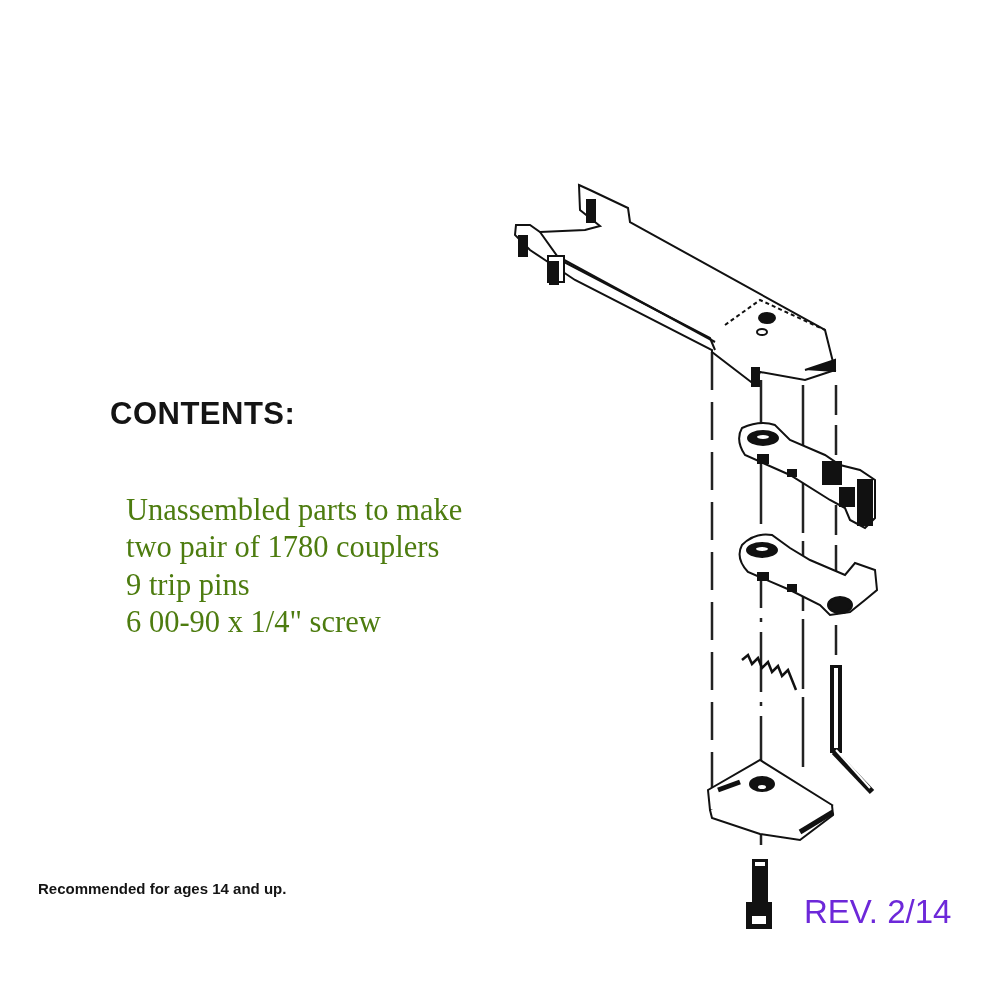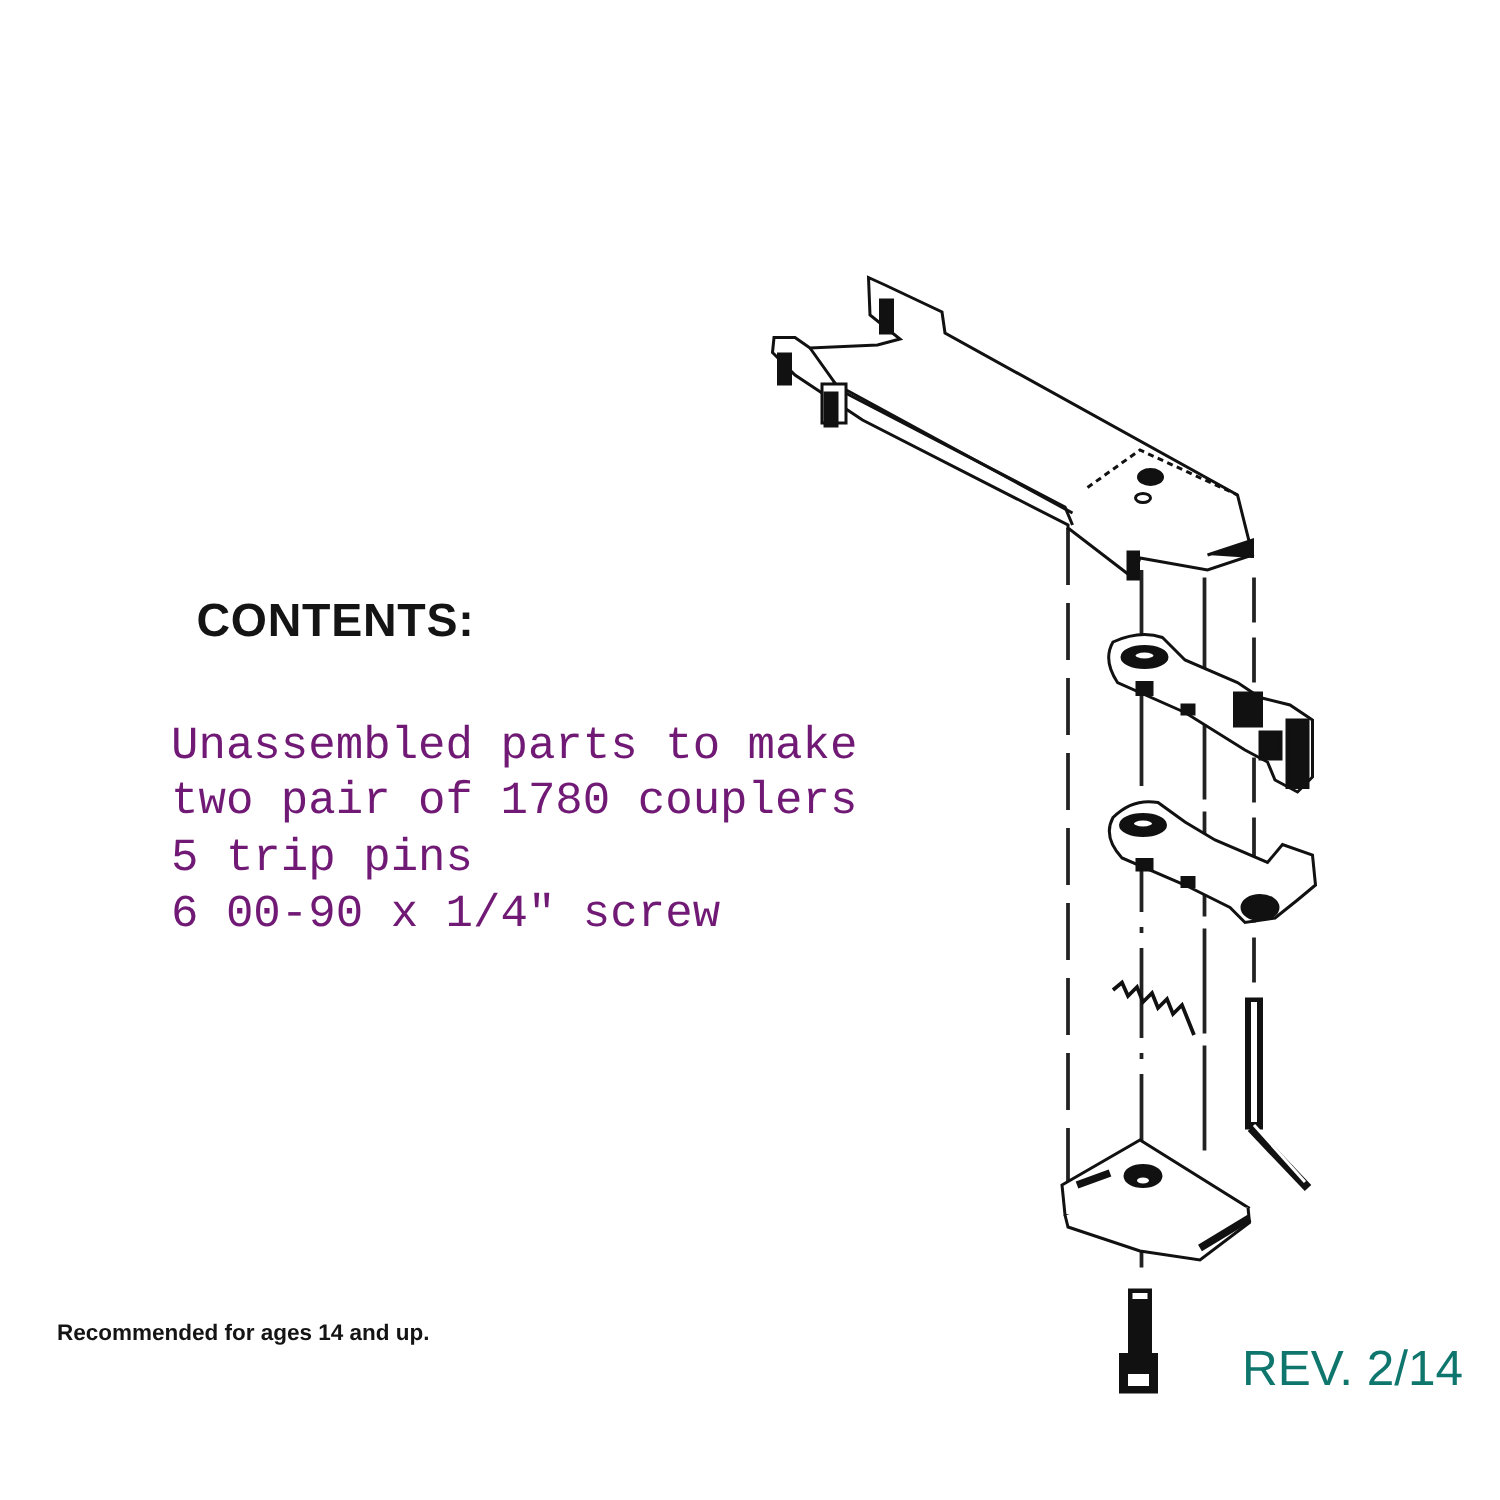--- a/index.html
+++ b/index.html
@@ -1,33 +1,33 @@
 <!DOCTYPE html>
 <html><head>
 <meta charset="utf-8">
 <style>
   html, body { margin: 0; padding: 0; background: #ffffff; }
   body { width: 1000px; height: 1000px; position: relative; overflow: hidden; color: #111; }
   .heading {
-    position: absolute; left: 131px; top: 396px;
+    position: absolute; left: 110px; top: 396px;
     font-family: "Liberation Sans", sans-serif; font-weight: bold;
     font-size: 31px; letter-spacing: 0.5px; color: #141414;
   }
   .contents-list {
-    position: absolute; left: 114px; top: 480px; margin: 0; padding: 0; list-style: none;
-    font-family: Liberation Mono, monospace; font-size: 30.5px; line-height: 37.4px; color: #701a75;
+    position: absolute; left: 114px; top: 480px; margin: 12px; padding: 0; list-style: none;
+    font-family: Liberation Serif, serif; font-size: 30.5px; line-height: 37.4px; color: #4d7c0f;
   }
   .contents-list li { white-space: nowrap; }
   .age-note {
     position: absolute; left: 38px; top: 880px;
     font-family: "Liberation Sans", sans-serif; font-weight: bold; font-size: 15px; color: #141414;
   }
   .rev {
-    position: absolute; left: 828px; top: 893px;
-    font-family: "Liberation Sans", sans-serif; font-size: 33px; color: #0f766e;
+    position: absolute; left: 804px; top: 893px;
+    font-family: "Liberation Sans", sans-serif; font-size: 33px; color: #6d28d9;
   }
   .diagram { position: absolute; left: 0; top: 0; width: 1000px; height: 1000px; }
 </style>
 </head>
 <body>
 
 <svg class="diagram" viewBox="0 0 1000 1000" xmlns="http://www.w3.org/2000/svg">
 
   <g stroke="#222" stroke-width="2.5" fill="none">
     <line x1="712" y1="352" x2="712" y2="810" stroke-dasharray="38 12"></line>
@@ -97,19 +97,19 @@
     <rect x="747" y="903" width="24" height="25" fill="#111"></rect>
     <rect x="752" y="916" width="14" height="8" fill="#fff" stroke="none"></rect>
   </g>
 </svg>
 
 <div class="heading">CONTENTS:</div>
 
 <ul class="contents-list">
   <li>Unassembled parts to make</li>
   <li>two pair of 1780 couplers</li>
-  <li>5 trip pins</li>
+  <li>9 trip pins</li>
   <li>6 00-90 x 1/4" screw</li>
 </ul>
 
 <div class="age-note">Recommended for ages 14 and up.</div>
 
 <div class="rev">REV. 2/14</div>
 
 </body></html>

